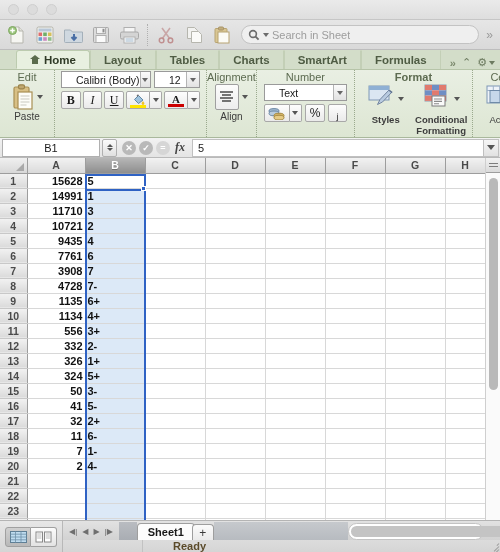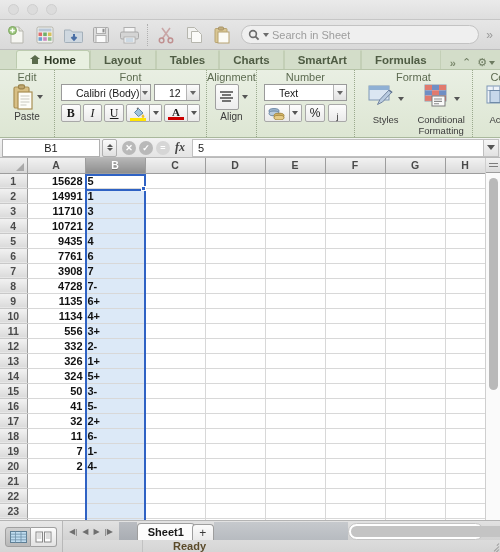--- a/index.html
+++ b/index.html
@@ -159,21 +159,21 @@
   .grp-num { width: 98px; }
   .num-rows { display: flex; flex-direction: column; gap: 3px; width: 100%;
               padding: 0 3px; }
   .num-row2 { display: flex; gap: 3px; align-items: center; }
   .nbtn { height: 18px; background: linear-gradient(#fdfdfd,#eaeaea);
           border: 1px solid #a8a8a8; border-radius: 2px; display: flex;
           align-items: center; justify-content: center;
           font-size: 12px; color: #1a1a1a; }
 
   
-  .grp-fmt { width: 118px; }
+  .grp-fmt { width: 118px; font-weight: bold; }
   .fmt-item { display: flex; flex-direction: column; align-items: center;
               width: 58px; }
   .fmt-ico-row { display: flex; align-items: center; }
   .fmt-label { font-size: 9.5px; color: #3c3c3c; text-align: center;
                line-height: 10.5px; margin-top: 1px; }
 
   
   .grp-cells { width: 50px; }
 
   
@@ -435,21 +435,20 @@
               </svg>
             </span>
             <span class="caret-dn"></span>
           </div>
           <span class="paste-label">Paste</span>
         </div>
       </div>
     </div>
 
     <div class="grp grp-font">
-      <div class="grp-title">Font</div>
       <div class="grp-body">
         <div class="font-rows">
           <div class="font-row1">
             <div class="combo font-name">
               <span>Calibri (Body)</span>
               <span class="cbtn">
                   <i></i>
                 </span>
             </div>
             <div class="combo font-size">

